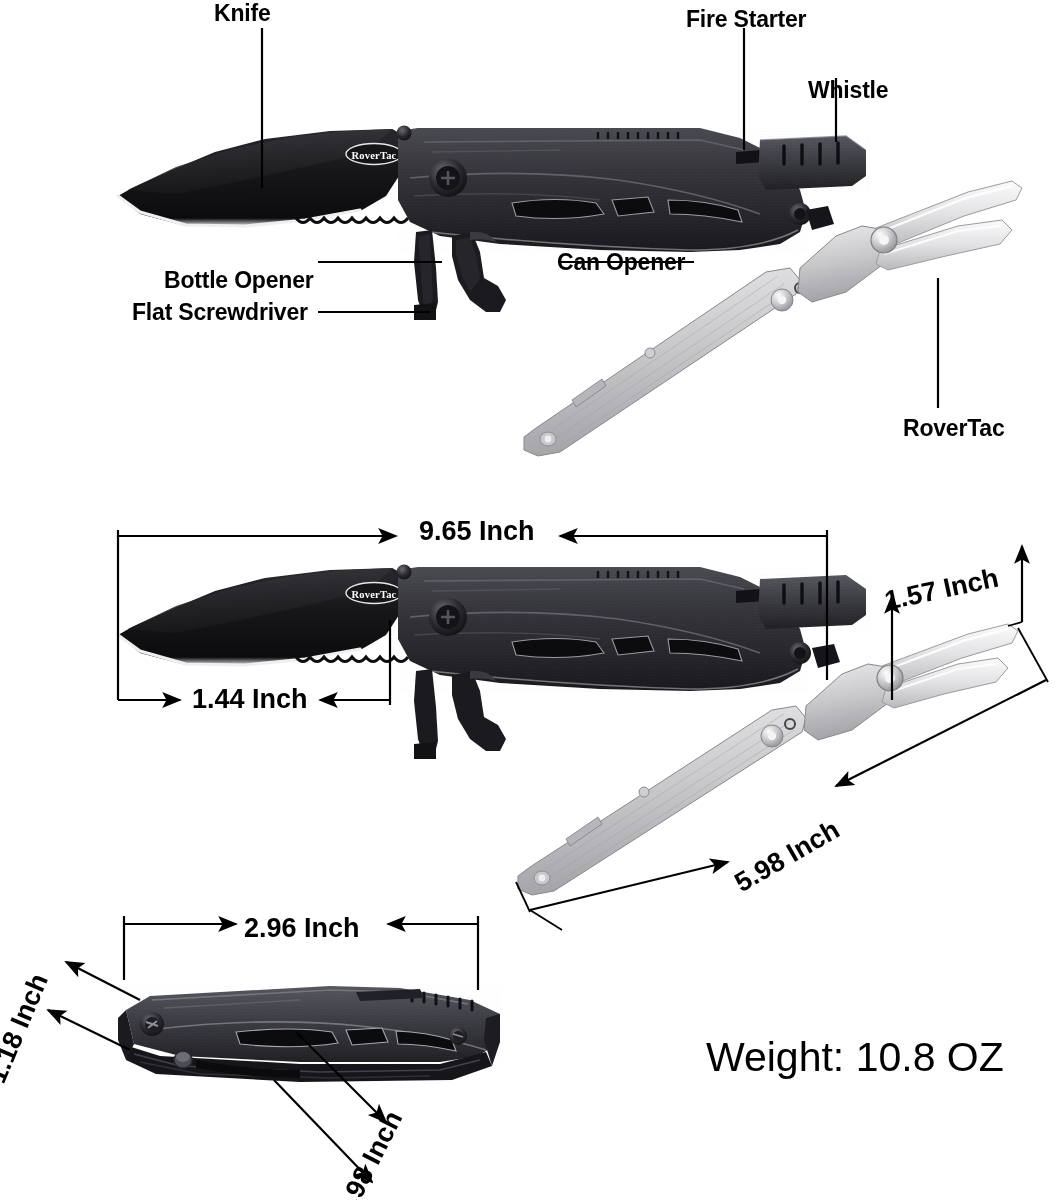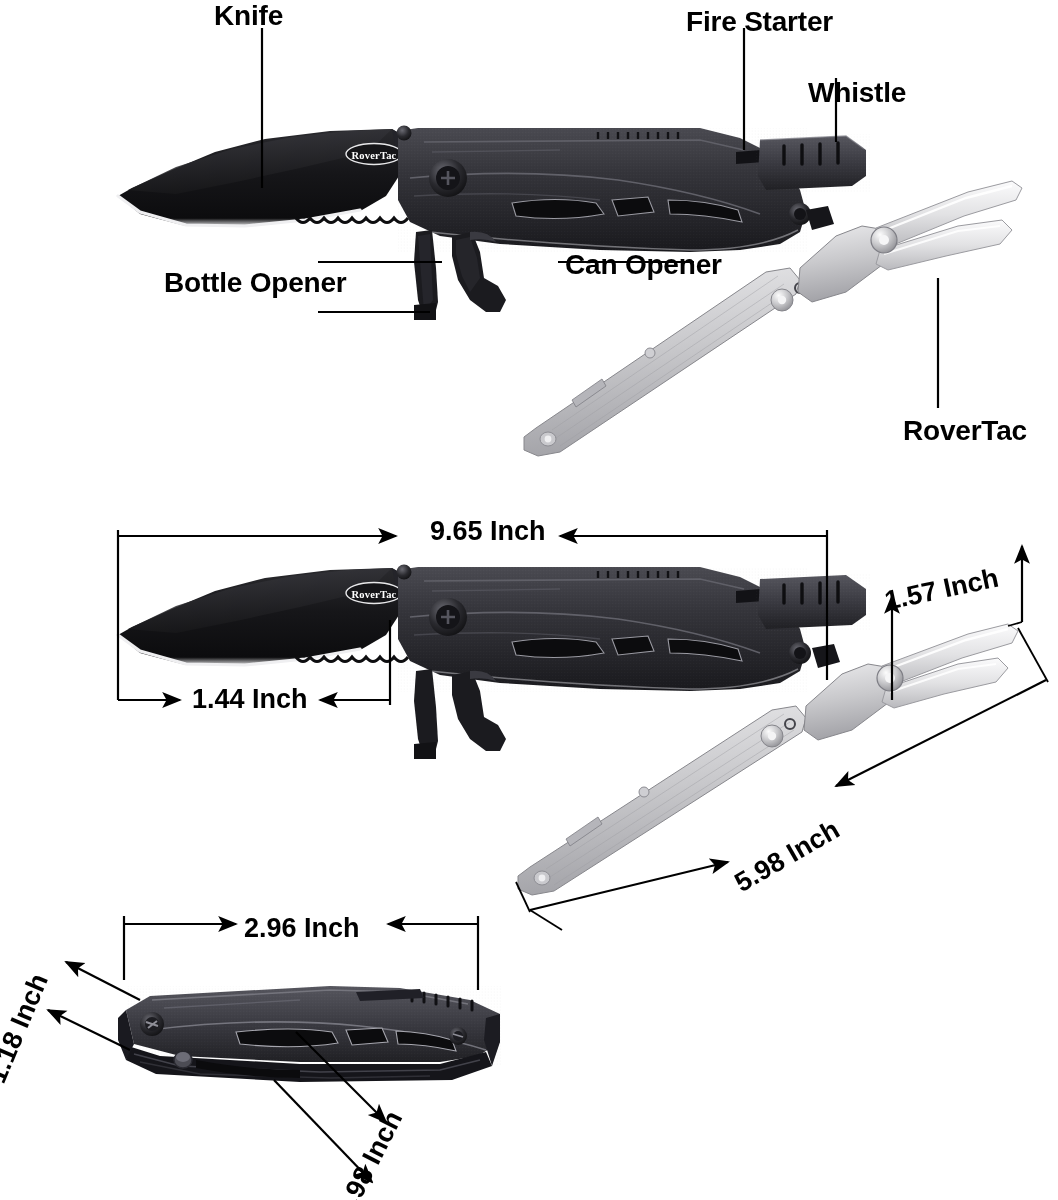--- a/index.html
+++ b/index.html
@@ -7,21 +7,21 @@
     width:1058px;height:1200px;position:relative;overflow:hidden;
     font-family:"Liberation Sans", sans-serif;color:#000;
     -webkit-font-smoothing:antialiased;
   }
   #stage{position:absolute;left:0;top:0;width:1058px;height:1200px;}
   svg.art{position:absolute;left:0;top:0;width:1058px;height:1200px;overflow:visible;}
   .lbl{
     position:absolute;white-space:nowrap;font-weight:700;color:#000;
     font-family:"Liberation Sans", sans-serif;line-height:1;
   }
-  .lbl-28{font-size:28px;letter-spacing:-0.2px;}
+  .lbl-28{font-size:23px;letter-spacing:-0.2px;}
   .lbl-dim{font-size:27px;font-weight:700;letter-spacing:0px;}
   .lbl-weight{font-size:41px;font-weight:400;letter-spacing:0px;}
   .rot{transform-origin:left bottom;}
 </style>
 </head>
 <body>
 
 <div id="stage">
 
   <svg class="art" viewBox="0 0 1058 1200">
@@ -366,26 +366,28 @@
 
       <path d="M296 1032 L386 1122" marker-end="url(#arrR)"></path>
       <path d="M274 1080 L372 1182" marker-end="url(#arrR)"></path>
     </g>
   </svg>
 
   <div class="lbl lbl-28" style="left:214px;top:2px;">Knife</div>
   <div class="lbl lbl-28" style="left:686px;top:8px;">Fire Starter</div>
   <div class="lbl lbl-28" style="left:808px;top:52px;margin-top:27px;">Whistle</div>
   <div class="lbl lbl-28" style="left:164px;top:269px;">Bottle Opener</div>
-  <div class="lbl lbl-28" style="left:557px;top:251px;margin-left:8px;">Can Opener</div>
+  <div class="lbl lbl-28" style="left:557px;top:251px;">Can Opener</div>
+  <div class="lbl lbl-28" style="left:132px;top:301px;">Flat Screwdriver</div>
   <div class="lbl lbl-28" style="left:903px;top:417px;">RoverTac</div>
 
-  <div class="lbl lbl-dim" style="left:430px;top:518px;">9.65 Inch</div>
+  <div class="lbl lbl-dim" style="left:419px;top:518px;">9.65 Inch</div>
   <div class="lbl lbl-dim" style="left:192px;top:686px;">1.44 Inch</div>
   <div class="lbl lbl-dim rot" style="left:888px;top:588px;transform:rotate(-12deg);">1.57 Inch</div>
   <div class="lbl lbl-dim rot" style="left:744px;top:870px;transform:rotate(-30deg);">5.98 Inch</div>
 
   <div class="lbl lbl-dim" style="left:244px;top:915px;">2.96 Inch</div>
   <div class="lbl lbl-dim rot" style="left:8px;top:1060px;transform:rotate(-67deg);">1.18 Inch</div>
   <div class="lbl lbl-dim rot" style="left:355px;top:1195px;transform:rotate(-63deg);">0.98 Inch</div>
 
+  <div class="lbl lbl-weight" style="left:706px;top:1037px;">Weight: 10.8 OZ</div>
 
 </div>
 
 </body></html>

